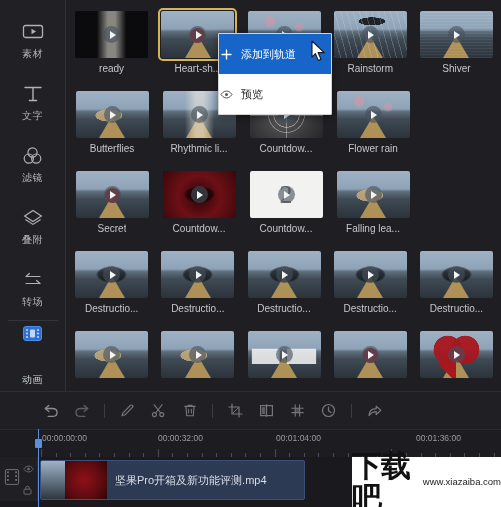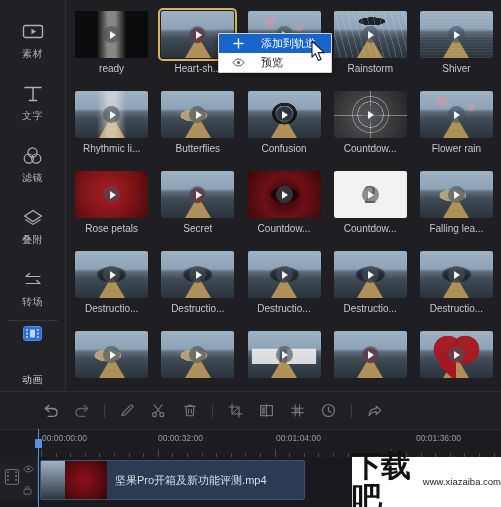--- a/index.html
+++ b/index.html
@@ -152,22 +152,22 @@
   }
 
   
   #ctx-menu {
     position: absolute; left: 218px; top: 33px; width: 114px;
     background: #ffffff; border: 1px solid #d4d4d4;
     box-shadow: 0 2px 7px rgba(0,0,0,.45); z-index: 40;
     border-radius: 1px;
   }
   .ctx-item {
-    height: 19px; display: flex; align-items: center;
-    gap: 16px; padding-left: 12px; font-size: 11px; color: #2a2a2a; cursor: pointer;
+    height: 40px; display: flex; align-items: center;
+    gap: 8px; font-size: 11px; color: #2a2a2a; cursor: pointer;
   }
   .ctx-item.highlight { background: #1765c8; color: #ffffff; }
   .ctx-ico { width: 14px; display:flex; align-items:center; justify-content:center; }
   #cursor { position: absolute; left: 311px; top: 40px; z-index: 50; }
 
   
   #toolbar {
     position: absolute; left: 0; top: 391px; right: 0; height: 38px;
     background: #202024; border-top: 1px solid #2d2d33;
     display: flex; align-items: center; padding-left: 42px; gap: 14px;
@@ -352,46 +352,36 @@
               <i></i>
             </div>
           </div>
           <div class="cell-label">Shiver</div>
         </div>
       </div>
       <div class="grid-row">
         <div class="grid-cell">
           <div class="thumb-wrap">
             <div class="thumb"></div>
+            <div class="ov ov-leaf"></div>
+            <div class="play">
+              <i></i>
+            </div>
+          </div>
+          <div class="cell-label">Butterflies</div>
+        </div>
+        <div class="grid-cell">
+          <div class="thumb-wrap">
+            <div class="thumb"></div>
             <div class="ov ov-beam"></div>
             <div class="play">
               <i></i>
             </div>
           </div>
           <div class="cell-label">Rhythmic li...</div>
-        </div>
-        <div class="grid-cell">
-          <div class="thumb-wrap">
-            <div class="thumb"></div>
-            <div class="ov ov-leaf"></div>
-            <div class="play">
-              <i></i>
-            </div>
-          </div>
-          <div class="cell-label">Butterflies</div>
-        </div>
-        <div class="grid-cell">
-          <div class="thumb-wrap">
-            <div class="thumb"></div>
-            <div class="ov ov-scribble"></div>
-            <div class="play">
-              <i></i>
-            </div>
-          </div>
-          <div class="cell-label">Confusion</div>
         </div>
         <div class="grid-cell">
           <div class="thumb-wrap">
             <div class="thumb graycount"></div>
             <div class="ov ov-rings"></div>
             <div class="play">
               <i></i>
             </div>
           </div>
           <div class="cell-label">Countdow...</div>
@@ -401,30 +391,20 @@
             <div class="thumb"></div>
             <div class="ov ov-flowerrain"></div>
             <div class="play">
               <i></i>
             </div>
           </div>
           <div class="cell-label">Flower rain</div>
         </div>
       </div>
       <div class="grid-row">
-        <div class="grid-cell">
-          <div class="thumb-wrap">
-            <div class="thumb redrose"></div>
-            <div class="ov ov-splash"></div>
-            <div class="play">
-              <i></i>
-            </div>
-          </div>
-          <div class="cell-label">Rose petals</div>
-        </div>
         <div class="grid-cell">
           <div class="thumb-wrap">
             <div class="thumb"></div>
             <div class="ov ov-smallheart"></div>
             <div class="play">
               <i></i>
             </div>
           </div>
           <div class="cell-label">Secret</div>
         </div>

